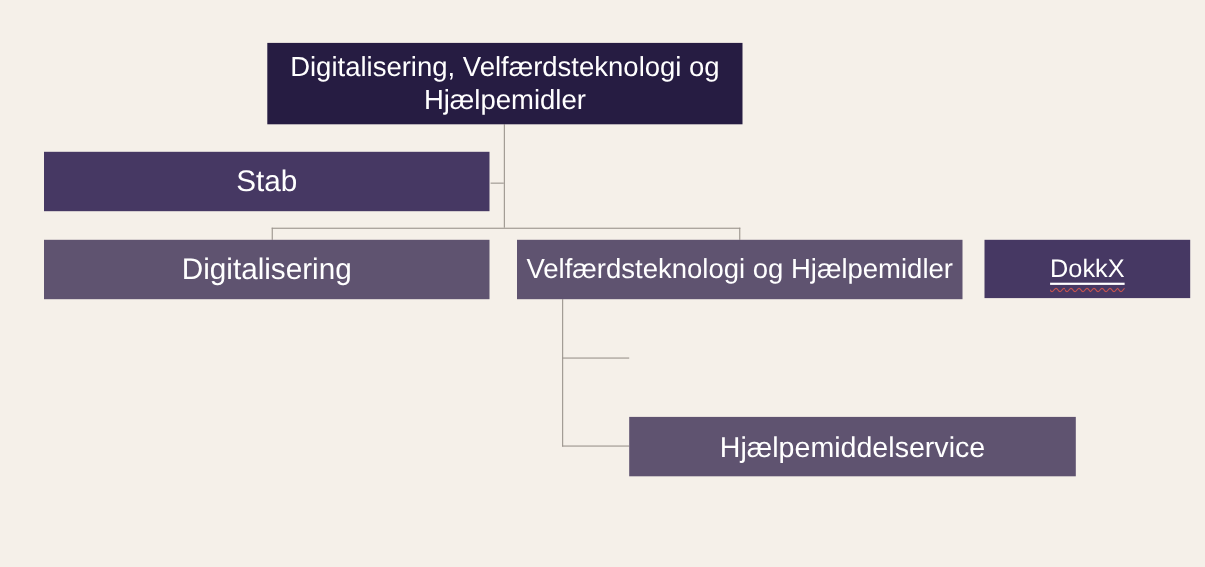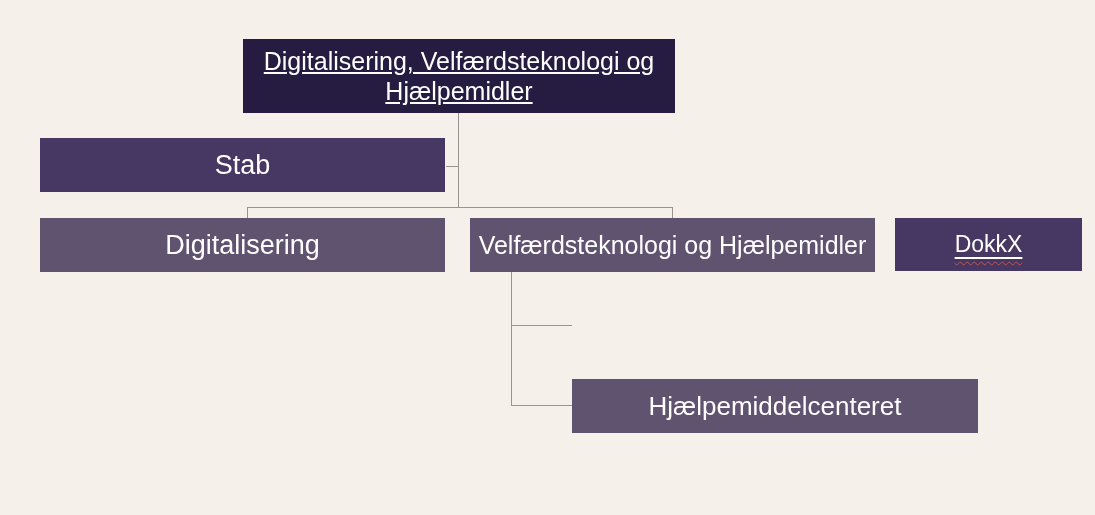--- a/index.html
+++ b/index.html
@@ -92,21 +92,21 @@
 
   <div class="line line-root-drop"></div>
   <div class="line line-stab-stub"></div>
   <div class="line line-distrib"></div>
   <div class="line line-digi-drop"></div>
   <div class="line line-velf-drop"></div>
   <div class="line line-sub-trunk"></div>
   <div class="line line-service-arm"></div>
   <div class="line line-center-arm"></div>
 
-  <div class="node node-root" style="background: rgb(38, 28, 66); text-decoration: underline;">
+  <div class="node node-root" style="background: rgb(38, 28, 66);">
     <span>Digitalisering, Velfærdsteknologi og Hjælpemidler</span>
   </div>
 
   <div class="node node-stab" style="background: rgb(70, 56, 99);">
     <span>Stab</span>
   </div>
 
   <div class="node node-digitalisering" style="background: rgb(95, 83, 112);">
     <span>Digitalisering</span>
   </div>
@@ -114,16 +114,16 @@
   <div class="node node-velfaerd" style="background: rgb(95, 83, 112);">
     <span>Velfærdsteknologi og Hjælpemidler</span>
   </div>
 
   <div class="node node-dokkx" style="background: rgb(70, 56, 99);">
     <span class="squiggle-wrap"><span class="underlined-label">DokkX</span></span>
   </div>
 
 
   <div class="node node-hjcenter" style="background: rgb(95, 83, 112);">
-    <span>Hjælpemiddelcenteret</span>
+    <span>Hjælpemiddelservice</span>
   </div>
 
 </div>
 
 </body></html>

